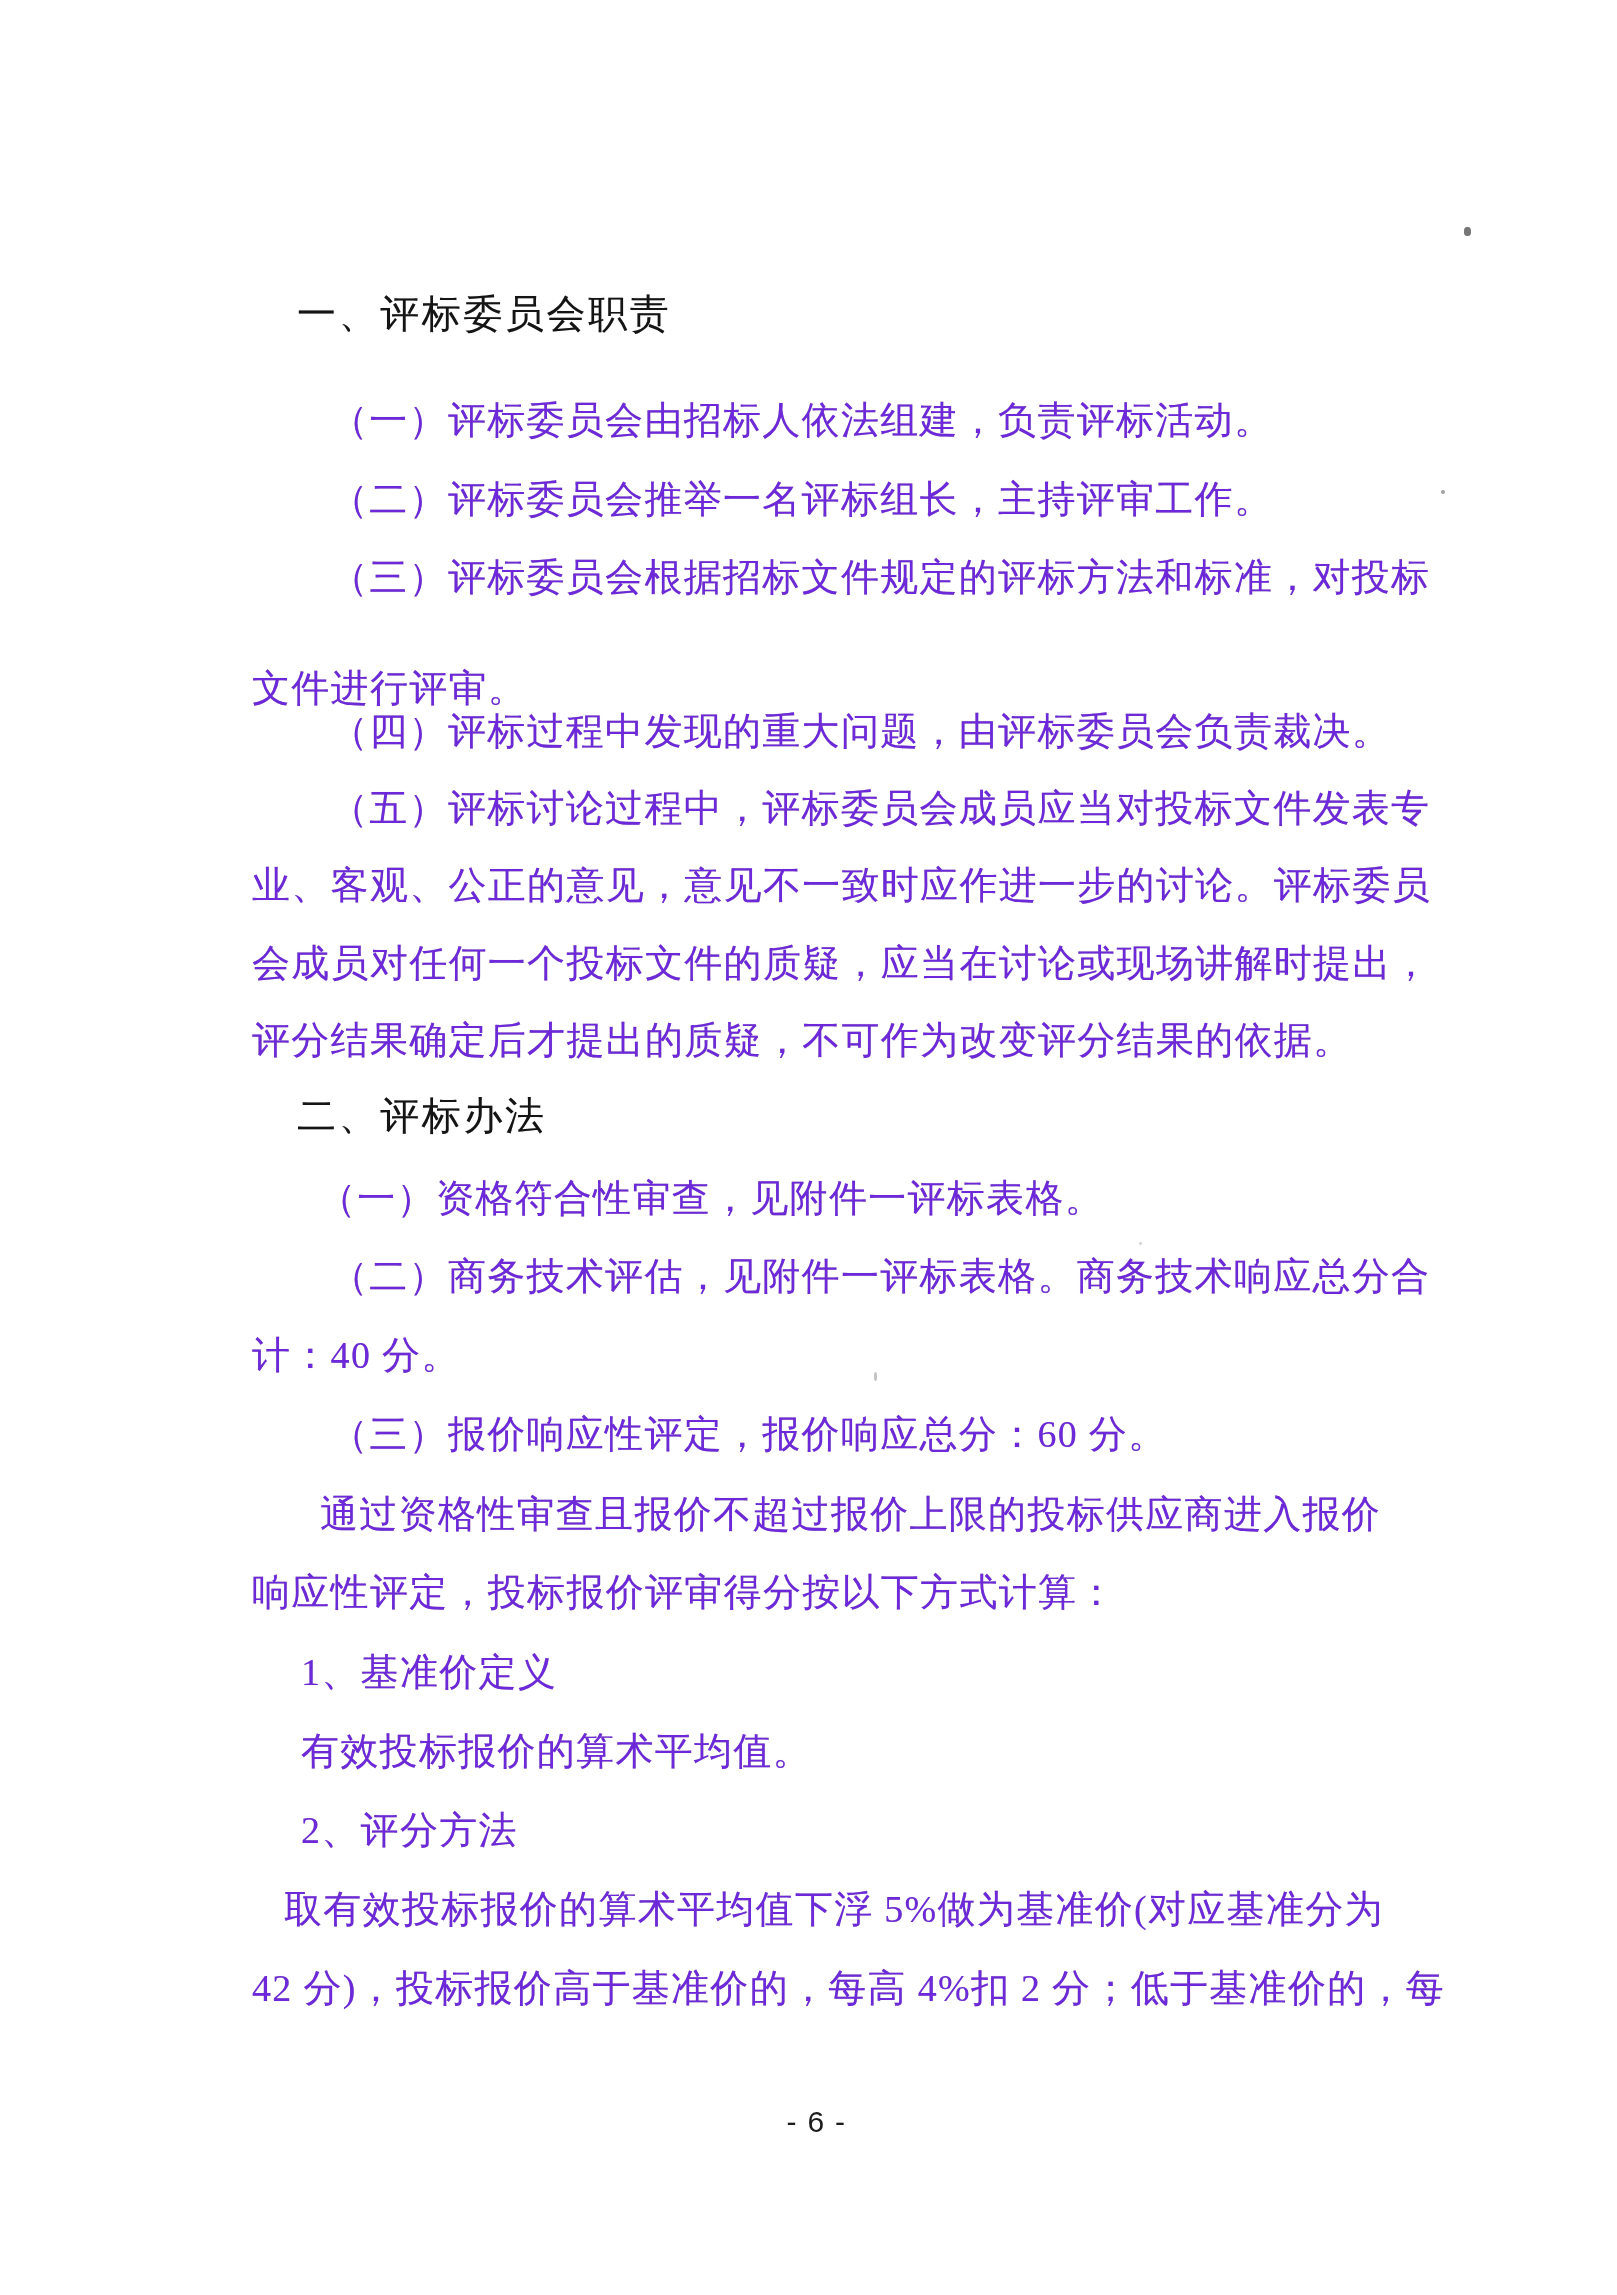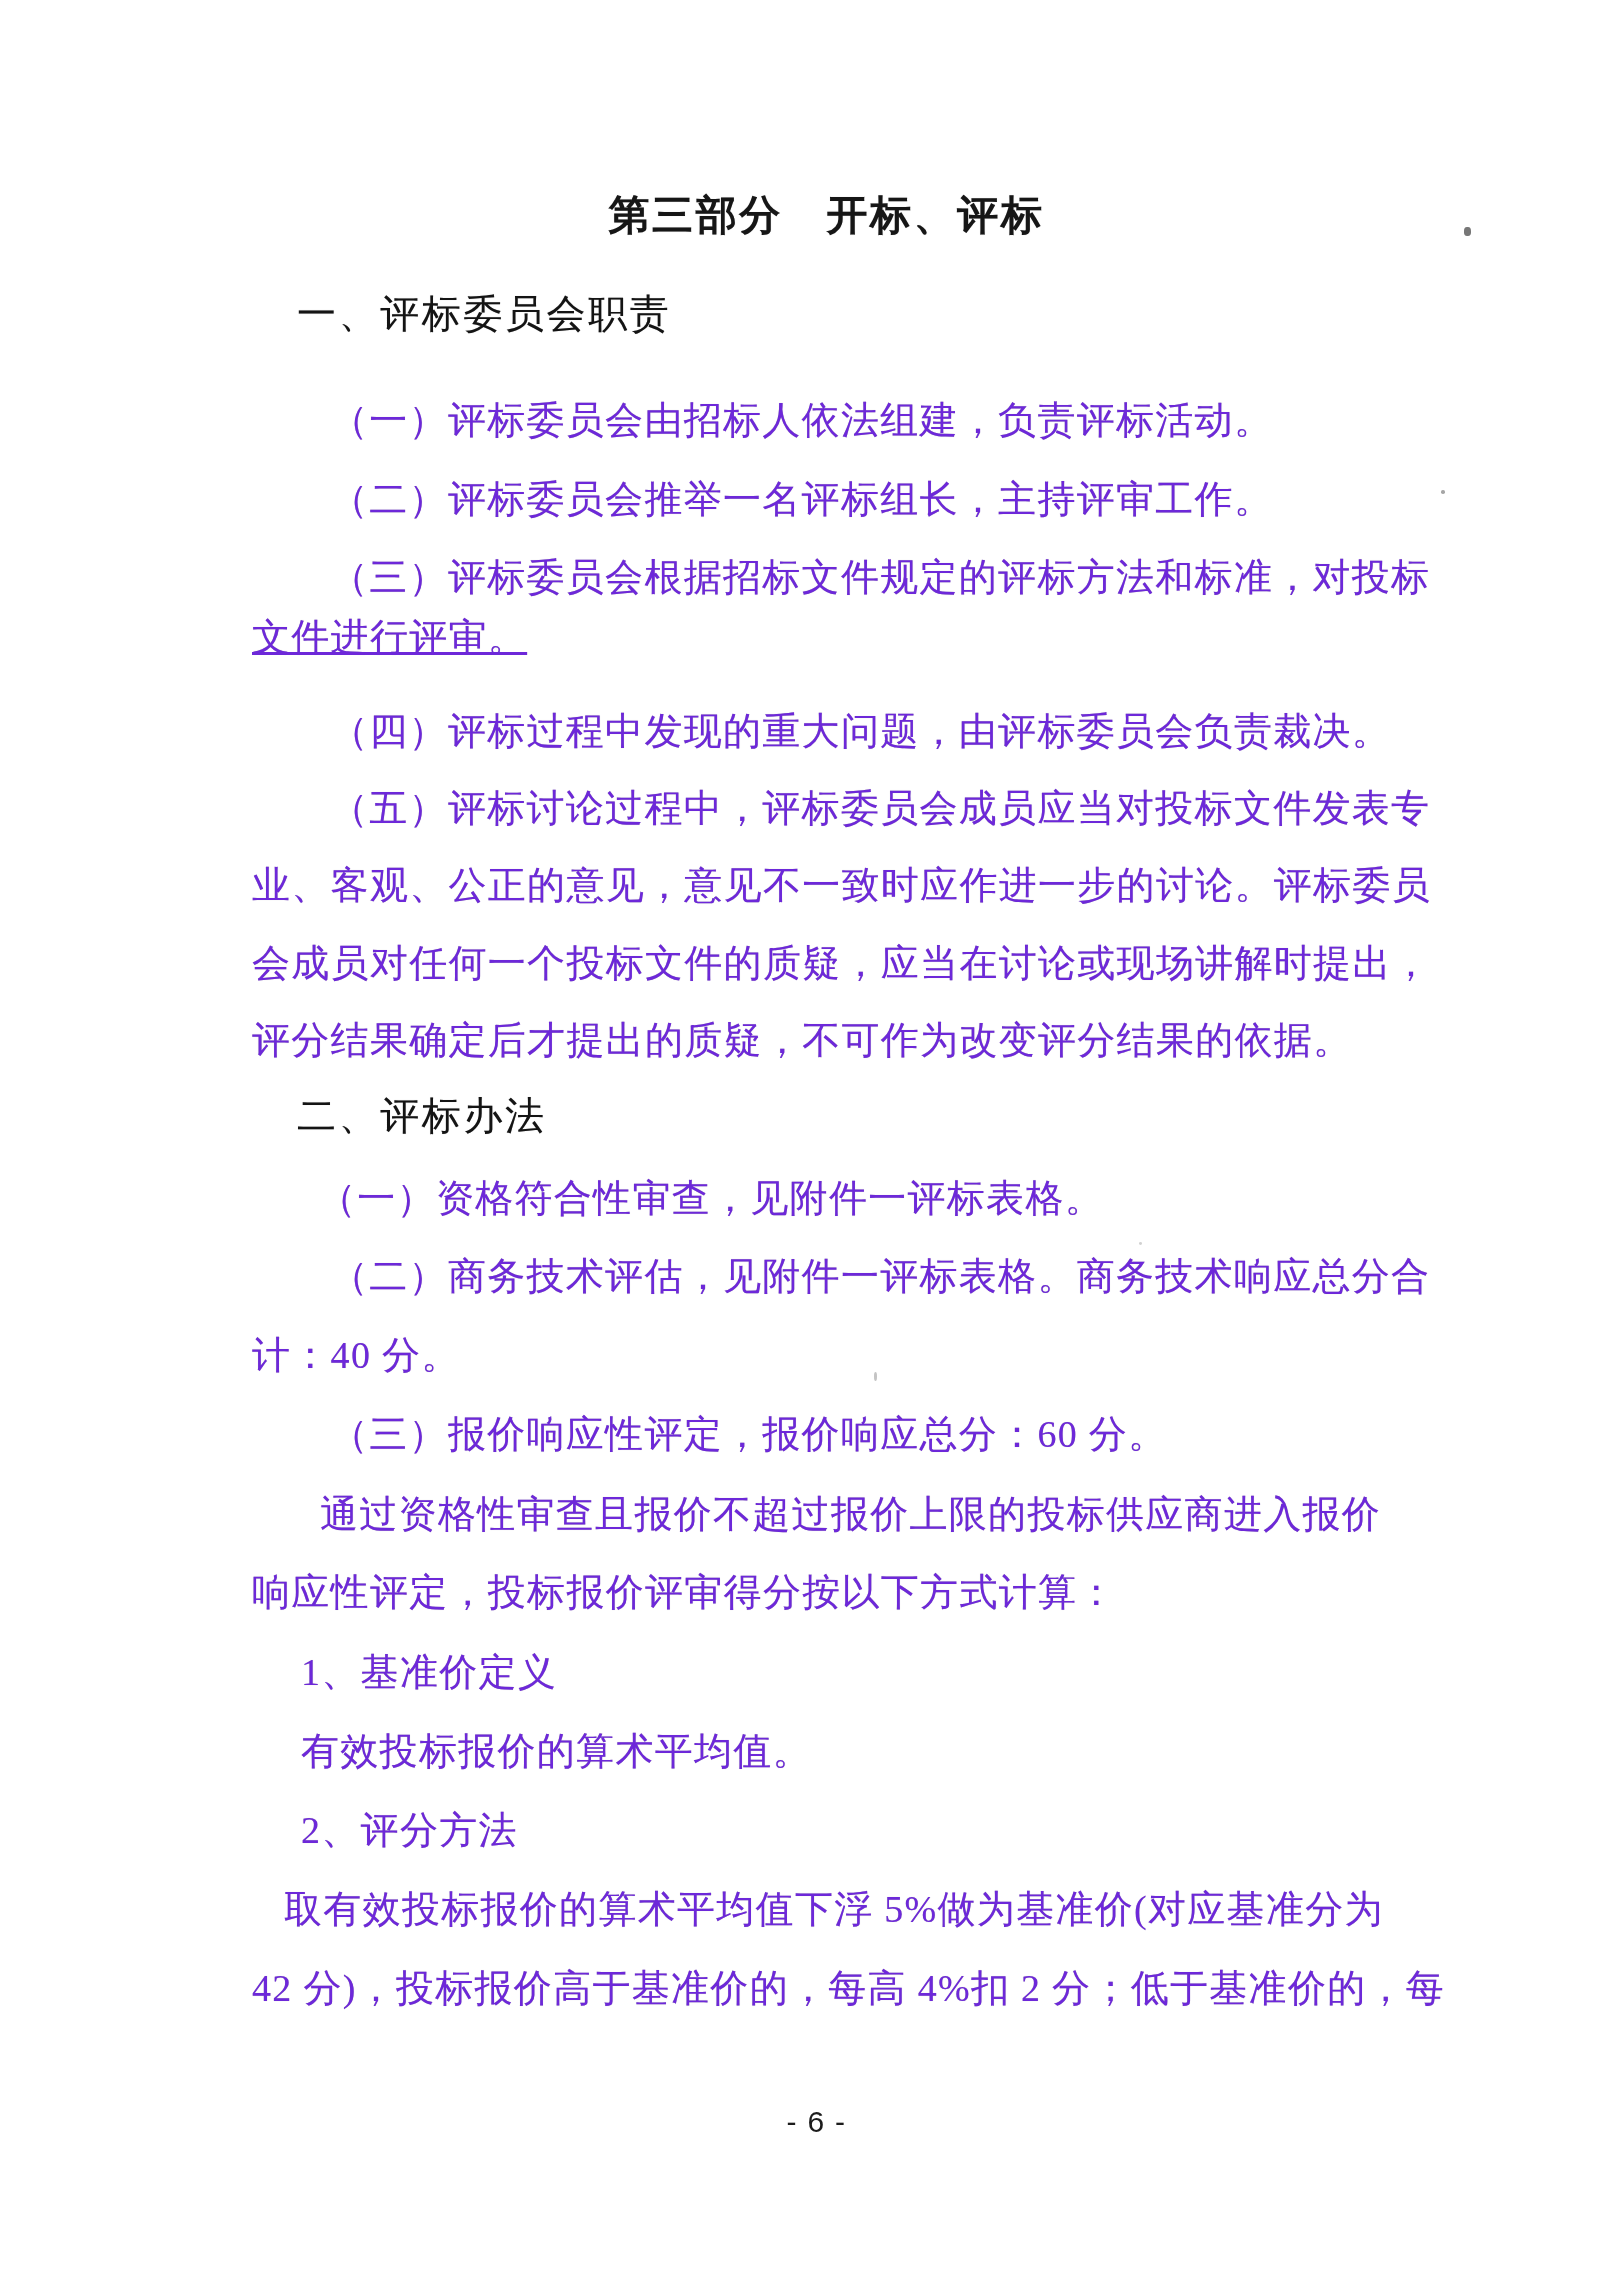--- a/index.html
+++ b/index.html
@@ -64,28 +64,27 @@
   .speck {
     position: absolute;
     border-radius: 45%;
     pointer-events: none;
   }
 </style>
 </head>
 <body>
 
 <div class="page">
-  <div class="doc-title">第三部分　开标、评标</div>
 
   <div id="lines-container">
       <div class="line heading" style="left: 297px; top: 294px;">一、评标委员会职责</div>
       <div class="line" style="left: 330px; top: 401px;">（一）评标委员会由招标人依法组建，负责评标活动。</div>
       <div class="line" style="left: 330px; top: 480px;">（二）评标委员会推举一名评标组长，主持评审工作。</div>
       <div class="line" style="left: 330px; top: 558px;">（三）评标委员会根据招标文件规定的评标方法和标准，对投标</div>
-      <div class="line" style="left: 252px; top: 618px; text-decoration: underline;">文件进行评审。</div>
+      <div class="line" style="left: 252px; top: 669px;">文件进行评审。</div>
       <div class="line" style="left: 330px; top: 712px;">（四）评标过程中发现的重大问题，由评标委员会负责裁决。</div>
       <div class="line" style="left: 330px; top: 789px;">（五）评标讨论过程中，评标委员会成员应当对投标文件发表专</div>
       <div class="line" style="left: 252px; top: 866px;">业、客观、公正的意见，意见不一致时应作进一步的讨论。评标委员</div>
       <div class="line" style="left: 252px; top: 944px;">会成员对任何一个投标文件的质疑，应当在讨论或现场讲解时提出，</div>
       <div class="line" style="left: 252px; top: 1021px;">评分结果确定后才提出的质疑，不可作为改变评分结果的依据。</div>
       <div class="line heading" style="left: 297px; top: 1096px;">二、评标办法</div>
       <div class="line" style="left: 318px; top: 1179px;">（一）资格符合性审查，见附件一评标表格。</div>
       <div class="line" style="left: 330px; top: 1257px;">（二）商务技术评估，见附件一评标表格。商务技术响应总分合</div>
       <div class="line" style="left: 252px; top: 1336px;">计：40 分。</div>
       <div class="line" style="left: 330px; top: 1415px;">（三）报价响应性评定，报价响应总分：60 分。</div>

